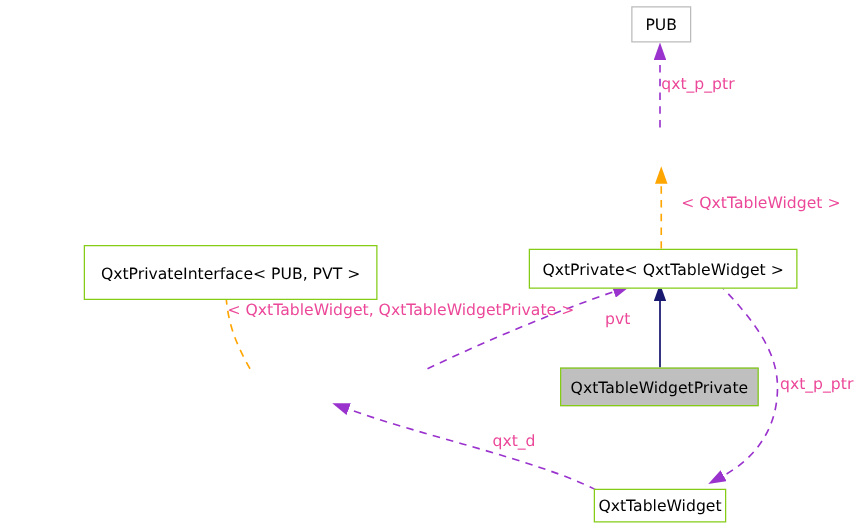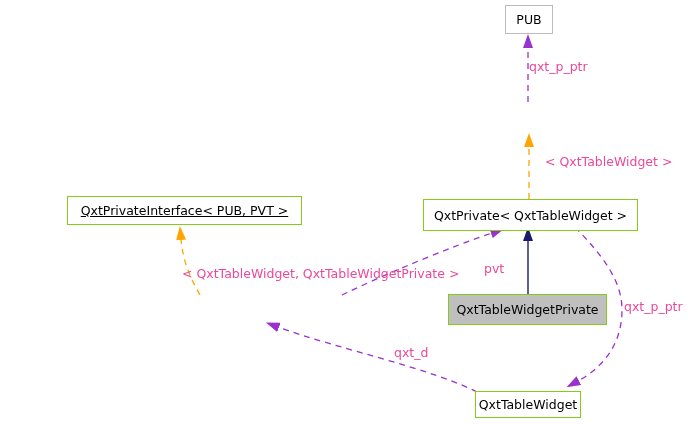--- a/index.html
+++ b/index.html
@@ -26,29 +26,29 @@
     position:absolute;
     color:#ec4899;
     font-size:12.5px;
     white-space:nowrap;
     z-index:3;
   }
   
   [data-name="node-pub"]              {left:505px;top:5px;  width:48px; height:29px;border-color:#bbbbbb;}
   [data-name="node-qxtprivate-pub"]   {left:456px;top:102px;width:147px;height:30px;}
   [data-name="node-qxtprivate-table"] {left:423px;top:199px;width:215px;height:32px;}
-  [data-name="node-iface-pub-pvt"]    {left:67px; top:196px;width:235px;height:29px;text-decoration:underline;}
+  [data-name="node-iface-pub-pvt"]    {left:67px; top:196px;width:235px;height:44px;}
   [data-name="node-iface-table"]      {left:3px;  top:295px;width:420px;height:28px;}
   [data-name="node-tablewidget-private"]{left:448px;top:294px;width:159px;height:31px;background:#bfbfbf;}
   [data-name="node-tablewidget"]      {left:475px;top:391px;width:106px;height:27px;}
   
   [data-name="edge-label-qxt-p-ptr-top"]  {left:529px;top:59px;}
   [data-name="edge-label-template-table"] {left:533px;top:154px;margin-left:12px;}
-  [data-name="edge-label-template-pair"]  {left:182px;top:266px;}
-  [data-name="edge-label-pvt"]            {left:484px;top:261px;}
+  [data-name="edge-label-template-pair"]  {left:182px;top:240px;}
+  [data-name="edge-label-pvt"]            {left:484px;top:247px;}
   [data-name="edge-label-qxt-p-ptr-right"]{left:624px;top:299px;}
   [data-name="edge-label-qxt-d"]          {left:394px;top:345px;text-align:right;}
 </style>
 </head>
 <body>
 
 <div id="diagram" data-name="collaboration-diagram">
 
   <svg id="edges" data-name="diagram-edges" width="688" height="424" viewBox="0 0 688 424" xmlns="http://www.w3.org/2000/svg">
     <defs>

